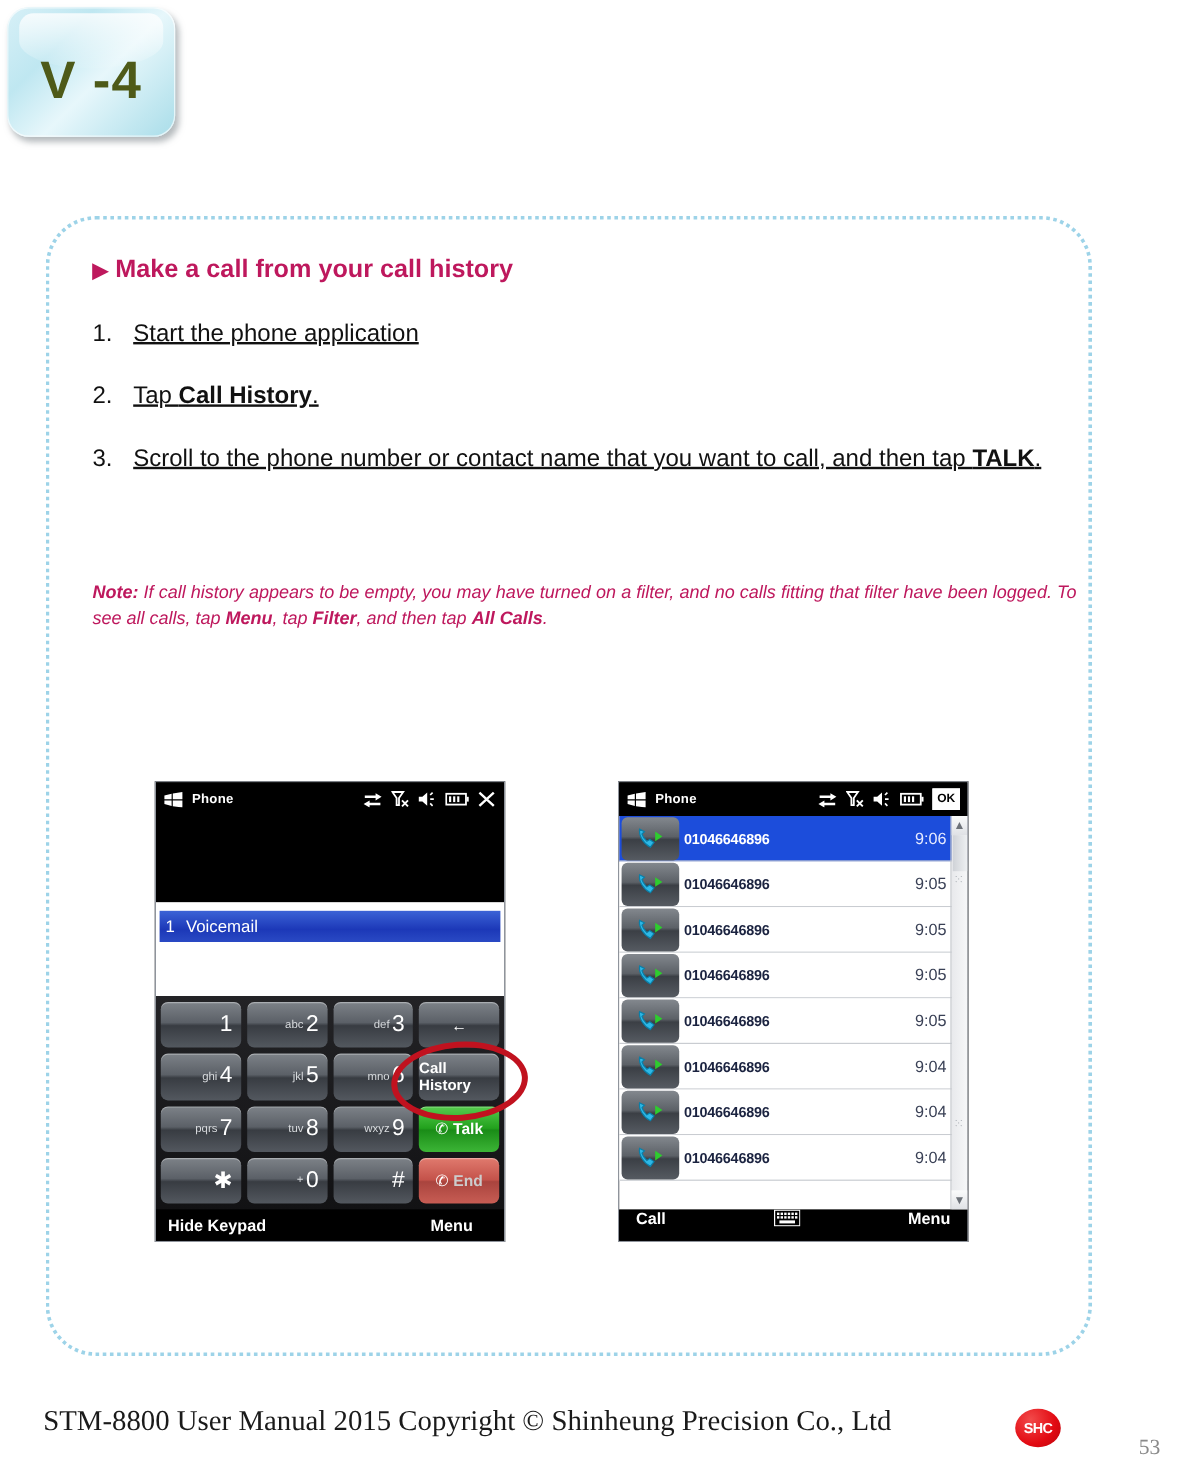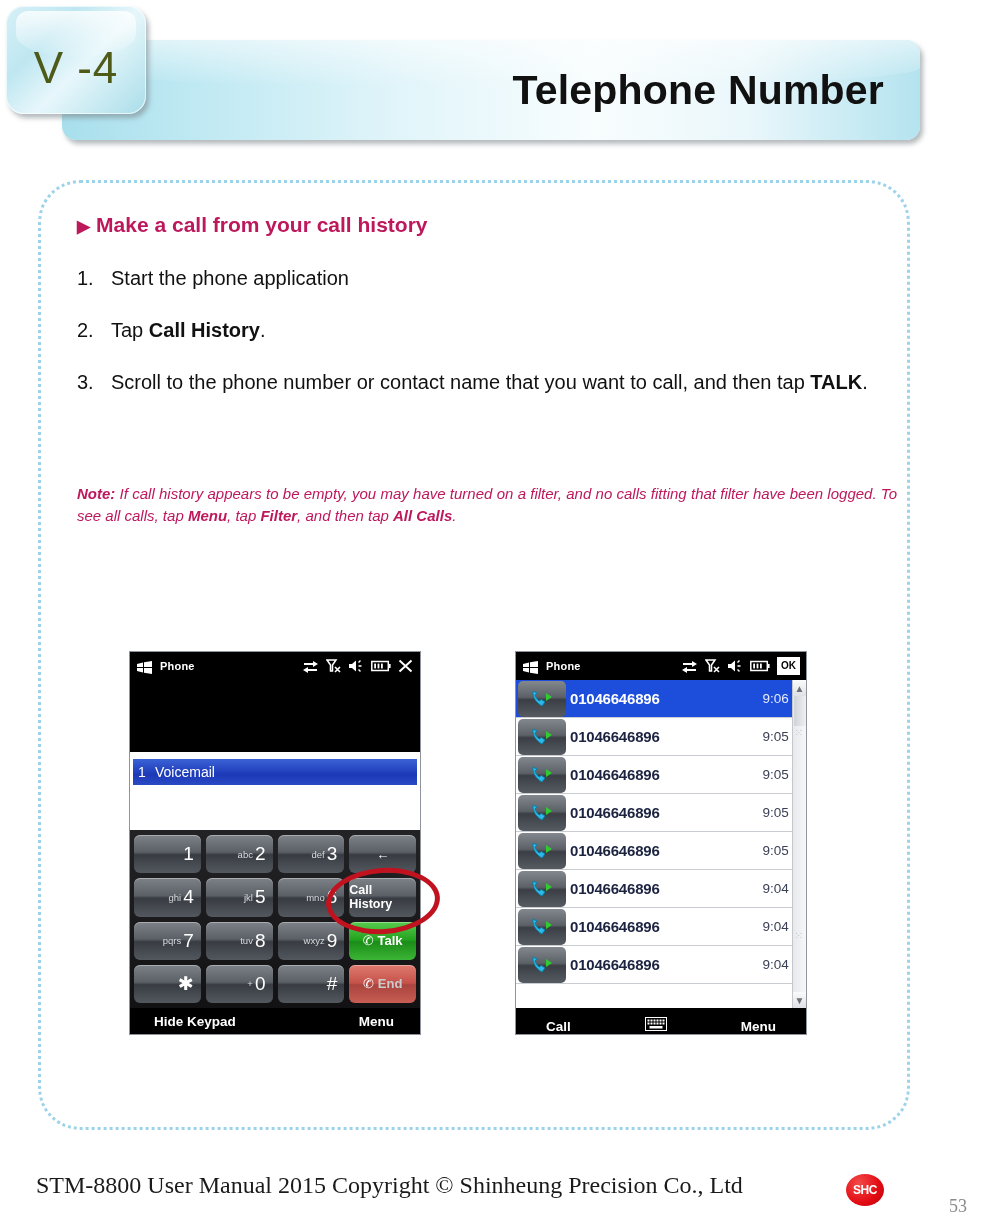--- a/index.html
+++ b/index.html
@@ -38,40 +38,40 @@
     box-shadow:3px 4px 5px rgba(120,130,135,.55), inset 0 0 0 1px rgba(255,255,255,.65);
     display:flex;align-items:center;justify-content:center;
   }
   .hdr-badge-gloss{
     position:absolute;left:7%;top:5%;width:86%;height:42%;
     border-radius:12px 12px 50% 50%;
     background:linear-gradient(to bottom,rgba(255,255,255,.8),rgba(255,255,255,.05));
   }
   .hdr-badge-text{
     position:relative;
-    font-size:44px;font-weight:normal;color:#4e5a18;letter-spacing:1px;margin-top:16px;
+    font-size:44px;font-weight:bold;color:#4e5a18;letter-spacing:1px;margin-top:16px;
   }
 
   
   #panel{
     position:absolute;left:38px;top:180px;width:872px;height:950px;
     border:3px dotted #9dd3e8;border-radius:42px;
     box-sizing:border-box;
   }
 
   .sec-head{
     position:absolute;left:36px;top:30px;
     font-size:21px;font-weight:bold;color:#be185d;white-space:nowrap;
   }
   .sec-head .tri{font-size:17px;margin-right:6px;}
 
   .steps{position:absolute;left:36px;top:82px;width:800px;}
   .step{display:flex;margin-bottom:25px;font-size:20px;color:#111;line-height:1.35;}
   .step-num{width:34px;flex:0 0 34px;}
-  .step-txt{flex:1;text-align:justify;}
+  .step-txt{flex:1;text-align:justify;text-decoration:underline;}
   .step-txt b{font-weight:bold;}
 
   .note{
     position:absolute;left:36px;top:300px;width:820px;
     font-size:15px;font-style:italic;color:#be185d;line-height:1.45;text-align:justify;
   }
   .note b{font-weight:bold;font-style:italic;}
 
   
   .shot{position:absolute;background:#000;box-sizing:border-box;}
@@ -130,21 +130,21 @@
   .key.talk{background:linear-gradient(to bottom,#57cc4e,#22a11d 48%,#1a8c17 52%,#3cb536);}
   .key.end{background:linear-gradient(to bottom,#e07a6e,#c4524a 48%,#a9443e 52%,#c85d54);}
   .key .lbl{font-size:13px;font-weight:bold;color:#fff;}
   .key .lbl-dim{font-size:13px;font-weight:bold;color:#ccc;}
   .key .phico{font-size:13px;margin-right:4px;color:#fff;}
   .key .histlbl{font-size:12.5px;font-weight:bold;color:#fff;}
   .lp-soft{
     position:absolute;left:0;bottom:0;width:100%;height:26px;background:#000;color:#fff;
     display:flex;align-items:center;font-size:13.5px;font-weight:bold;
   }
-  .lp-soft .l{padding-left:24px;}
+  .lp-soft .l{padding-left:10px;}
   .lp-soft .r{margin-left:auto;padding-right:26px;}
 
   .redring{
     position:absolute;left:196px;top:216px;width:104px;height:56px;
     border:5px solid #c1121f;border-radius:50%;
     transform:rotate(-4deg);pointer-events:none;
   }
 
   
   .rp-list{position:absolute;left:0;top:28px;width:100%;bottom:26px;background:#fff;overflow:hidden;}
@@ -152,39 +152,39 @@
     height:38px;display:flex;align-items:center;
     border-bottom:1px solid #c9ccd1;box-sizing:border-box;background:#fff;
   }
   .rp-row.sel{background:#1c4ddb;}
   .rp-ico{
     width:48px;flex:0 0 48px;height:36px;
     background:linear-gradient(to bottom,#83888e,#5c6167 45%,#3b3f45 52%,#565b62);
     border-radius:5px;margin:0 4px 0 2px;
     display:flex;align-items:center;justify-content:center;position:relative;
   }
-  .rp-num{font-size:15px;font-weight:bold;color:#1b2340;letter-spacing:-.2px;}
+  .rp-num{font-size:12px;font-weight:bold;color:#1b2340;letter-spacing:-.2px;}
   .rp-row.sel .rp-num{color:#fff;}
   .rp-time{margin-left:auto;padding-right:6px;font-size:13.5px;color:#3a4156;}
   .rp-row.sel .rp-time{color:#e7ebff;}
   .rp-scroll{
     position:absolute;right:0;top:28px;width:14px;bottom:26px;
     background:linear-gradient(to right,#e8e9ec,#f6f7f8);border-left:1px solid #c4c7cc;
     box-sizing:border-box;
   }
   .rp-arrow{height:16px;display:flex;align-items:center;justify-content:center;
     background:linear-gradient(to bottom,#fafbfb,#dfe1e5);color:#6d7279;font-size:10px;}
   .rp-thumb{position:absolute;left:1px;right:0;top:16px;height:30px;
     background:linear-gradient(to right,#cfd2d7,#eef0f2);}
   .rp-grip{position:absolute;left:3px;top:48px;font-size:7px;color:#9aa0a7;letter-spacing:1px;}
   .rp-grip2{position:absolute;left:3px;bottom:68px;font-size:7px;color:#9aa0a7;}
   .rp-soft{
     position:absolute;left:0;bottom:0;width:100%;height:26px;background:#000;color:#fff;
-    display:flex;align-items:flex-end;justify-content:space-between;
-    font-size:13.5px;font-weight:bold;padding:0 30px;box-sizing:border-box;
+    display:flex;align-items:flex-start;justify-content:space-between;
+    font-size:13.5px;font-weight:bold;padding:0 14px;box-sizing:border-box;
   }
 
   
   #footer{position:absolute;left:0;top:1160px;width:985px;height:60px;}
   .foot-text{
     position:absolute;left:36px;top:12px;
     font-family:"Liberation Serif", serif;font-size:24px;color:#1a1a1a;white-space:nowrap;
   }
   .foot-logo{
     position:absolute;left:846px;top:14px;width:38px;height:32px;border-radius:50%;
@@ -196,24 +196,20 @@
   }
   .foot-page{
     position:absolute;right:18px;top:36px;font-size:18px;color:#8a8a8a;
     font-family:"Liberation Serif", serif;
   }
 </style>
 </head>
 <body>
 
 <div id="header">
-  <div class="hdr-bar">
-    <div class="hdr-bar-gloss"></div>
-    <div class="hdr-title">Telephone Number</div>
-  </div>
   <div class="hdr-badge">
     <div class="hdr-badge-gloss"></div>
     <div class="hdr-badge-text">V -4</div>
   </div>
 </div>
 
 <div id="panel">
 
   <div class="sec-head">
     <span class="tri">▶</span><span>Make a call from your call history</span>

